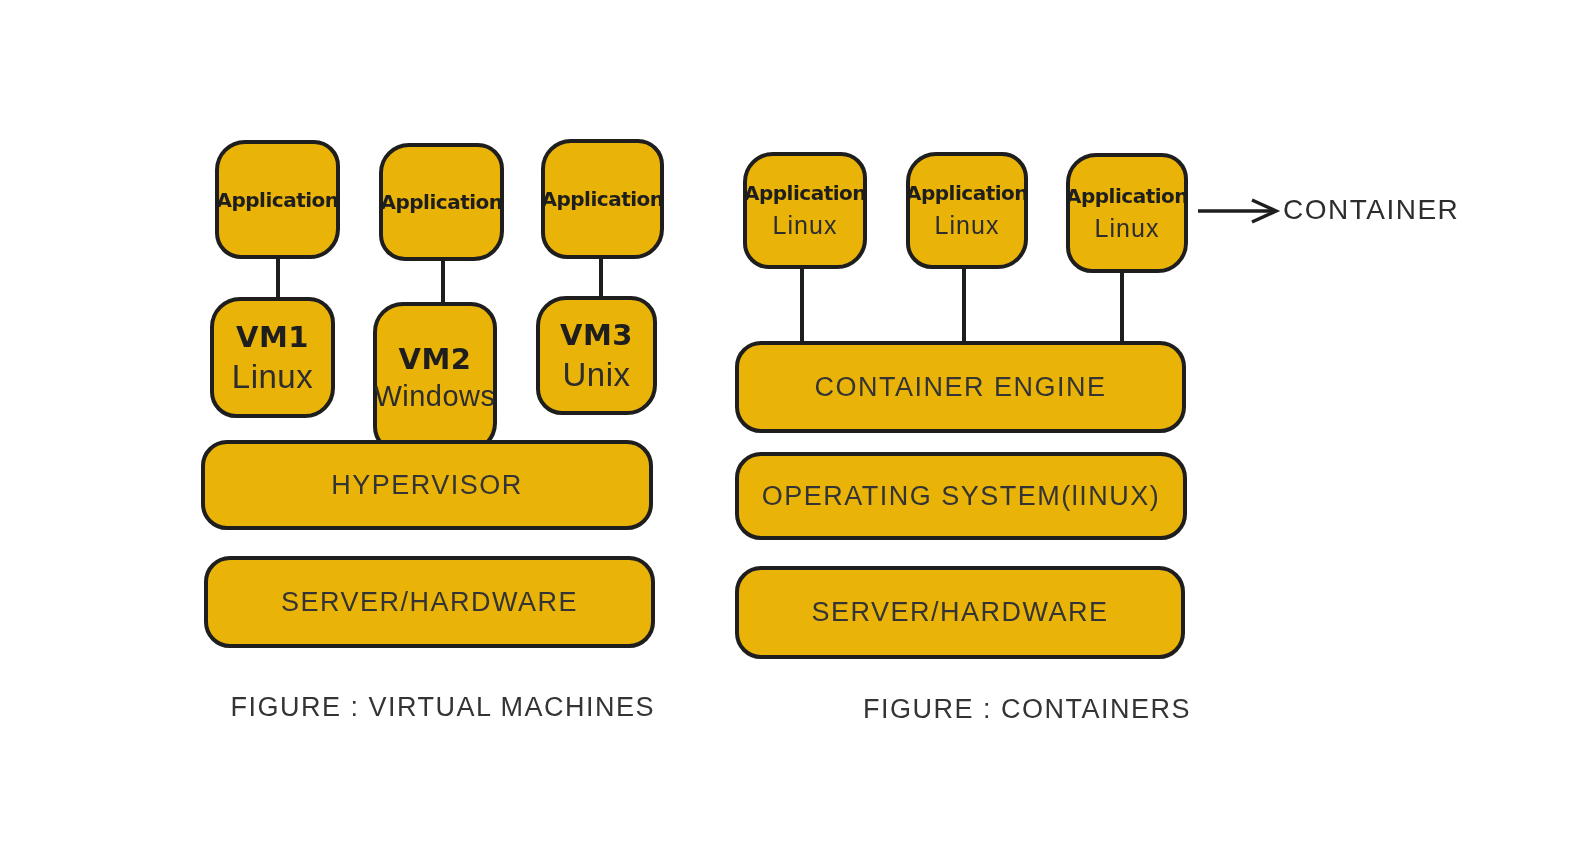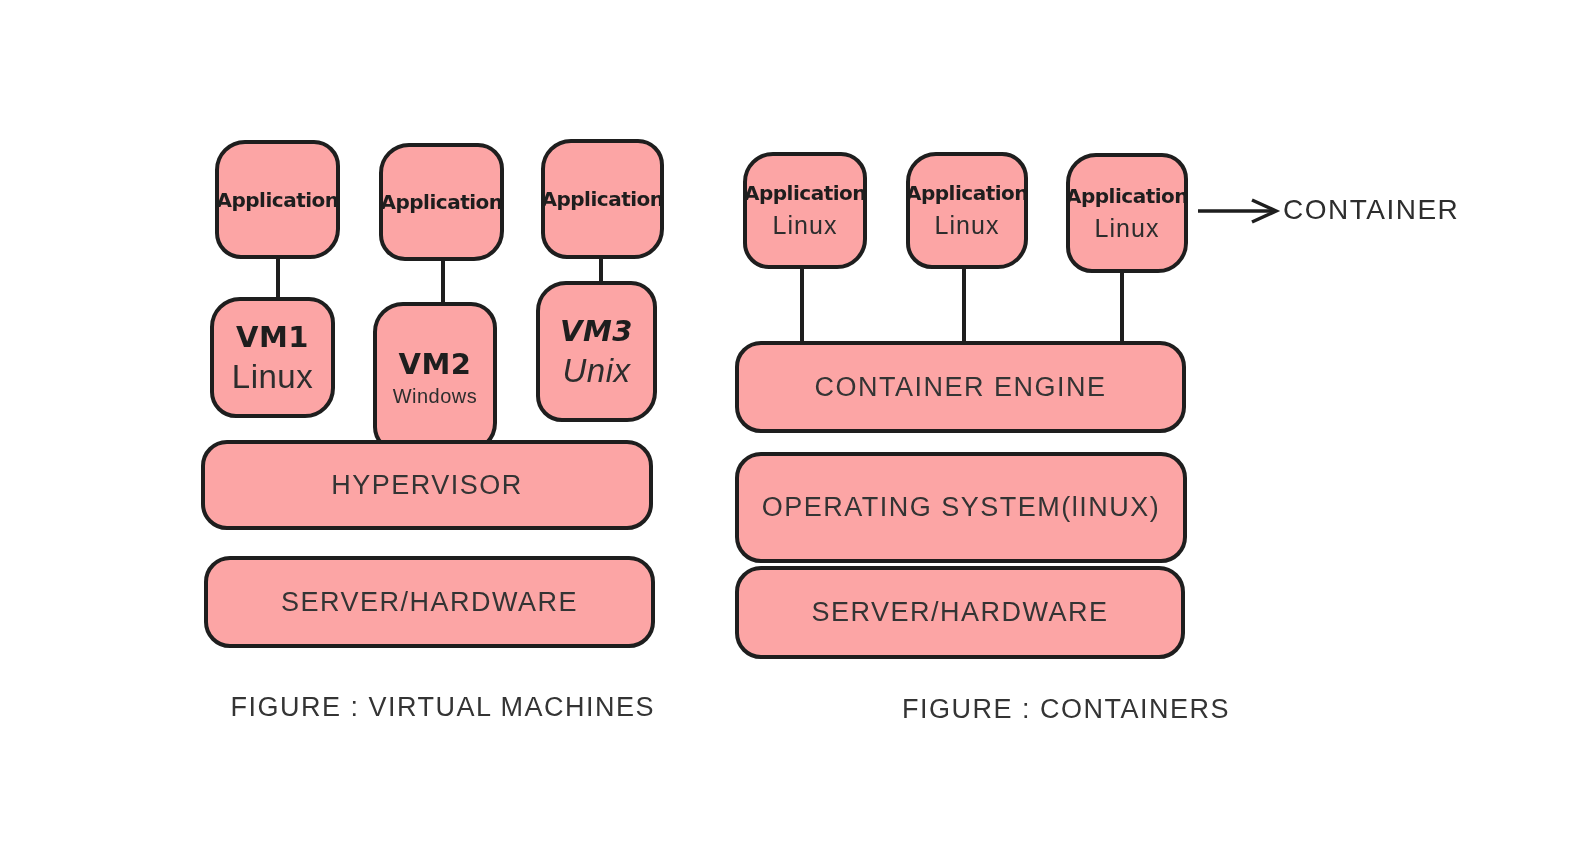--- a/index.html
+++ b/index.html
@@ -16,21 +16,21 @@
   }
   .wires {
     position: absolute;
     left: 0; top: 0;
     width: 1589px; height: 842px;
     pointer-events: none;
   }
   .box {
     position: absolute;
     box-sizing: border-box;
-    background: #fca5a5;
+    background: #eab308;
     border: 4px solid #1e1e1e;
     display: flex;
     flex-direction: column;
     align-items: center;
     justify-content: center;
   }
   .app-box {
     border-radius: 30px 26px 30px 26px;
     gap: 8px;
   }
@@ -124,23 +124,23 @@
   <div class="box app-box" style="left:541px; top:139px; width:123px; height:120px;">
     <span class="app-label">Application</span>
   </div>
 
   <div class="box vm-box" style="left:210px; top:297px; width:125px; height:121px;">
     <span class="vm-name">VM1</span>
     <span class="vm-os">Linux</span>
   </div>
   <div class="box vm-box" style="left:373px; top:302px; width:124px; height:151px;">
     <span class="vm-name">VM2</span>
-    <span class="vm-os" style="font-size:20px;">Windows</span>
+    <span class="vm-os" style="font-size:29px;">Windows</span>
   </div>
-  <div class="box vm-box" style="left:536px; top:281px; width:121px; height:141px;font-style:italic;">
+  <div class="box vm-box" style="left:536px; top:296px; width:121px; height:119px;">
     <span class="vm-name">VM3</span>
     <span class="vm-os">Unix</span>
   </div>
 
   <div class="box layer-box" style="left:201px; top:440px; width:452px; height:90px;">
     <span class="layer-label">HYPERVISOR</span>
   </div>
   <div class="box layer-box" style="left:204px; top:556px; width:451px; height:92px;">
     <span class="layer-label">SERVER/HARDWARE</span>
   </div>
@@ -158,22 +158,22 @@
   <div class="box app-box" style="left:1066px; top:153px; width:122px; height:120px; gap:6px;">
     <span class="app-label">Application</span>
     <span class="app-os">Linux</span>
   </div>
 
   <div class="annotation" style="left:1283px; top:194px;">CONTAINER</div>
 
   <div class="box layer-box" style="left:735px; top:341px; width:451px; height:92px;">
     <span class="layer-label">CONTAINER ENGINE</span>
   </div>
-  <div class="box layer-box" style="left:735px; top:452px; width:452px; height:111px;">
+  <div class="box layer-box" style="left:735px; top:452px; width:452px; height:88px;">
     <span class="layer-label">OPERATING SYSTEM(lINUX)</span>
   </div>
   <div class="box layer-box" style="left:735px; top:566px; width:450px; height:93px;">
     <span class="layer-label">SERVER/HARDWARE</span>
   </div>
 
-  <div class="caption" style="left:778px; top:694px; width:452px;">FIGURE : CONTAINERS</div>
+  <div class="caption" style="left:739px; top:694px; width:452px;">FIGURE : CONTAINERS</div>
 
 </div>
 
 </body></html>

